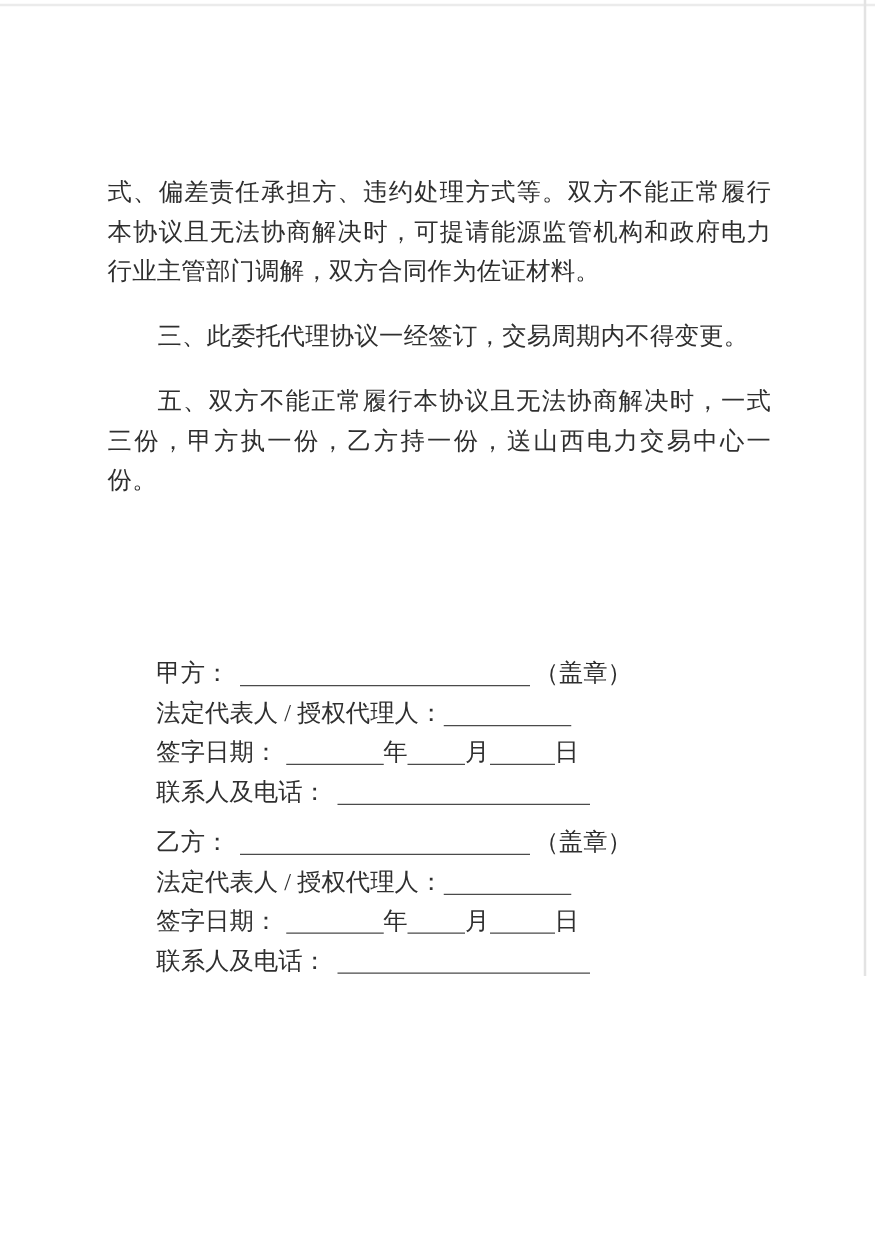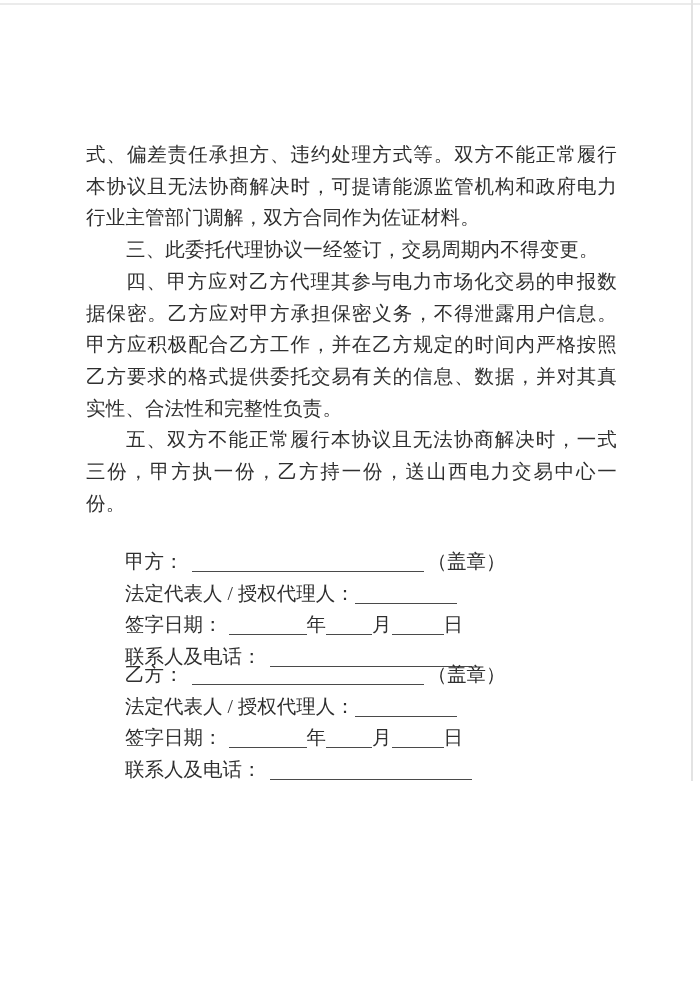--- a/index.html
+++ b/index.html
@@ -40,29 +40,30 @@
     line-height: 31.7px;
     text-align: justify;
     letter-spacing: 0.2px;
   }
   .body-text p {
     margin: 0;
     padding: 0;
   }
   .body-text p.indent {
     text-indent: 2.05em;
+    margin-top: 20px;
   }
   
   .sig-block {
     position: absolute;
     left: 125px;
     width: 420px;
     font-size: 19.5px;
   }
-  .sig-block-a { top: 546px; }
+  .sig-block-a { top: 524px; }
   .sig-block-b { top: 659px; }
   .sig-row {
     height: 31.7px;
     line-height: 31.7px;
     white-space: nowrap;
   }
   .fill {
     display: inline-block;
     border-bottom: 1.5px solid #4a4a4a;
     height: 20px;
@@ -89,21 +90,20 @@
 <body>
 
 <div class="page">
 
   <div class="scan-edge-top"></div>
   <div class="scan-edge-right"></div>
 
   <div class="body-text">
     <p>式、偏差责任承担方、违约处理方式等。双方不能正常履行本协议且无法协商解决时，可提请能源监管机构和政府电力行业主管部门调解，双方合同作为佐证材料。</p>
     <p class="indent">三、此委托代理协议一经签订，交易周期内不得变更。</p>
-    <p class="indent">四、甲方应对乙方代理其参与电力市场化交易的申报数据保密。乙方应对甲方承担保密义务，不得泄露用户信息。甲方应积极配合乙方工作，并在乙方规定的时间内严格按照乙方要求的格式提供委托交易有关的信息、数据，并对其真实性、合法性和完整性负责。</p>
     <p class="indent">五、双方不能正常履行本协议且无法协商解决时，一式三份，甲方执一份，乙方持一份，送山西电力交易中心一份。</p>
   </div>
 
   <section class="sig-block sig-block-a">
     <div class="sig-row">
       <span>甲方：</span><span class="fill w-party"></span><span>（盖章）</span>
     </div>
     <div class="sig-row">
       <span>法定代表人 / 授权代理人：</span><span class="fill w-rep"></span>
     </div>

